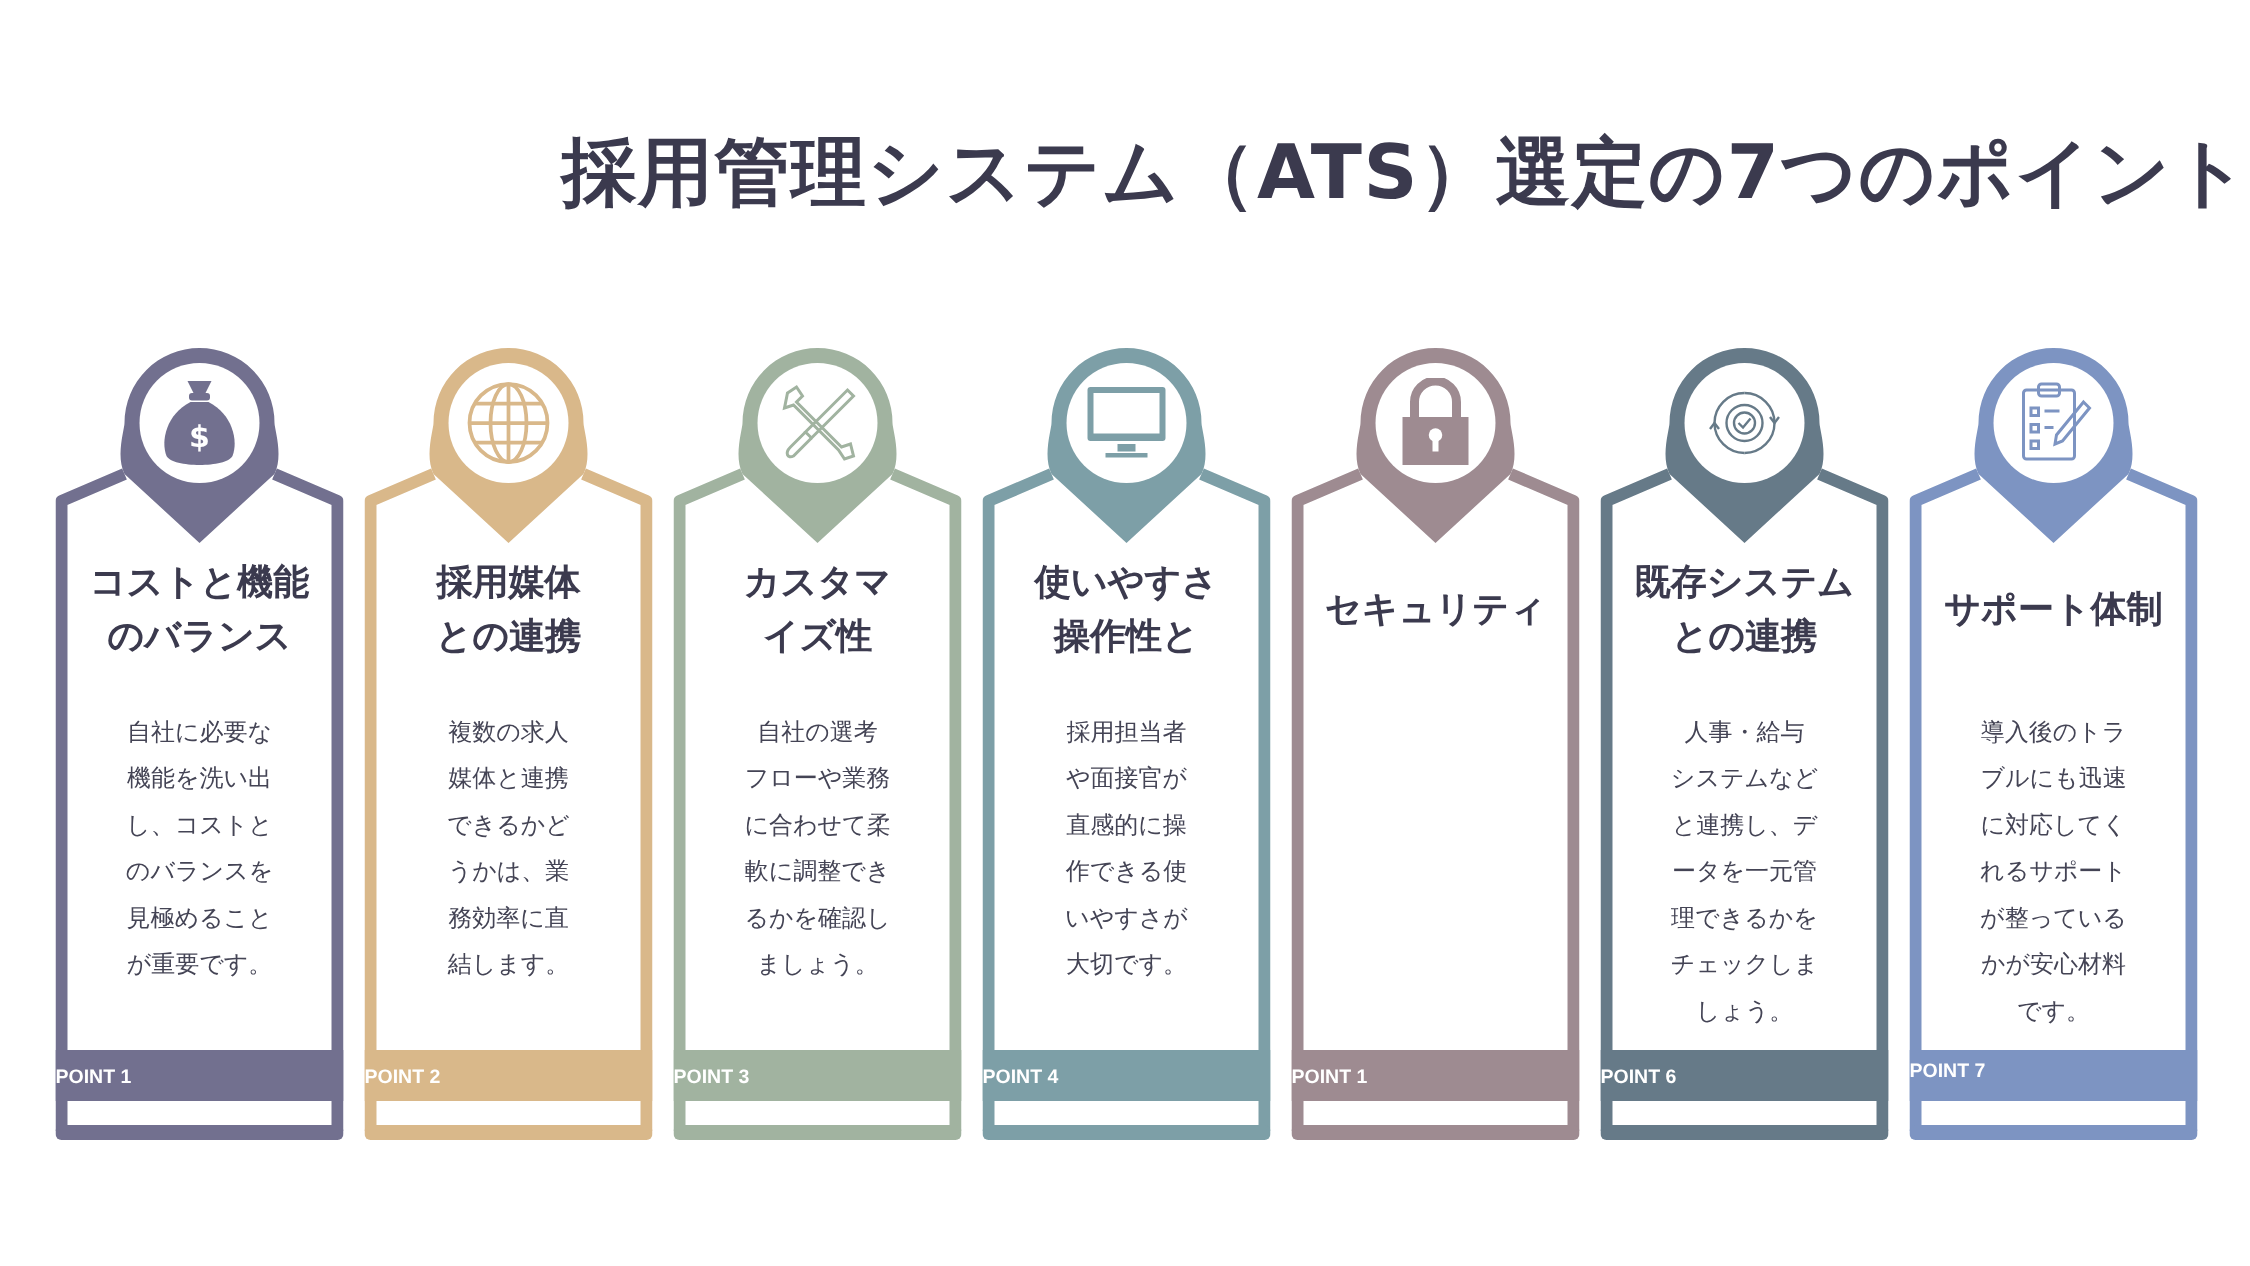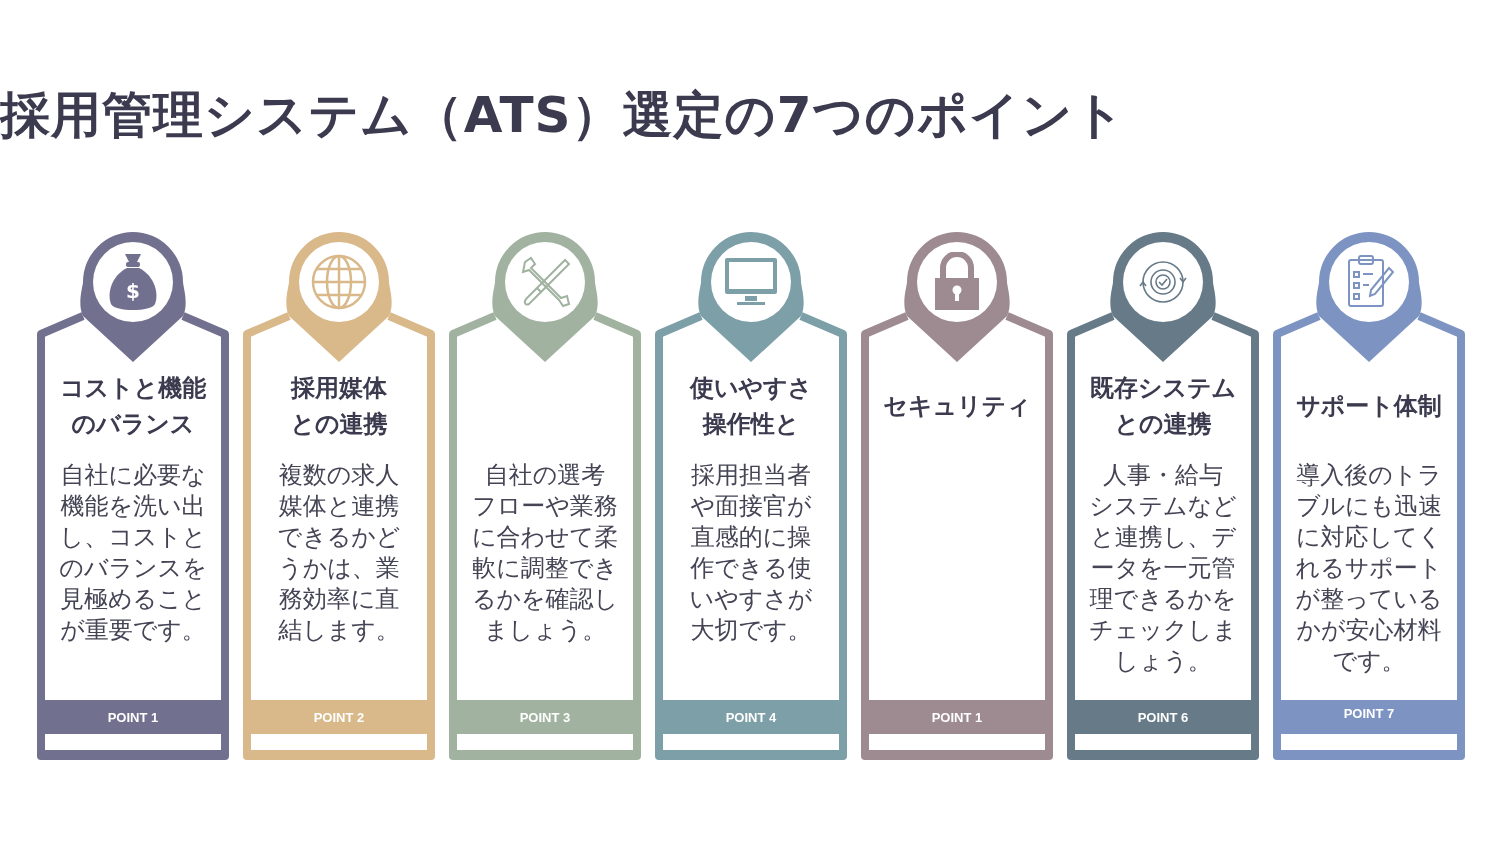--- a/index.html
+++ b/index.html
@@ -1,25 +1,25 @@
 <!DOCTYPE html>
 <html><head>
 <meta charset="utf-8">
 <style>
   html,body{margin:0;padding:0;}
   body{width:1500px;height:844px;background:#ffffff;position:relative;overflow:hidden;
        font-family:"DejaVu Sans","Liberation Sans",sans-serif;color:#3b3a4e;}
-  .title{position:absolute;left:0;top:82px;width:1500px;text-align:left;
+  .title{position:absolute;left:0;top:82px;width:1500px;text-align:right;
          font-size:50px;font-weight:bold;color:#3b3a4e;letter-spacing:1px;}
   .card{position:absolute;top:220px;width:192px;height:540px;}
   .card svg.frame{position:absolute;left:0;top:0;}
   .icon{position:absolute;left:56px;top:22px;width:80px;height:80px;display:flex;align-items:center;justify-content:center;}
   .ctitle{position:absolute;left:10px;width:172px;text-align:center;font-weight:bold;font-size:24px;line-height:36px;color:#3b3a4e;}
-  .cbody{position:absolute;left:20px;width:152px;top:240px;text-align:center;font-size:24px;line-height:31px;color:#444455;}
-  .point{position:absolute;left:0;width:192px;text-align:center;color:#fff;font-weight:bold;font-size:13px;
+  .cbody{position:absolute;left:20px;width:152px;top:252px;text-align:center;font-size:16px;line-height:31px;color:#444455;}
+  .point{position:absolute;left:0;width:192px;color:#fff;font-weight:bold;font-size:13px;
          font-family:"Liberation Sans",sans-serif;}
 </style>
 </head>
 <body>
 
 <div class="title">採用管理システム（ATS）選定の7つのポイント</div>
 
 <div id="cards">
     <div class="card" style="left: 37px;">
   <svg class="frame" width="192" height="540" viewBox="0 0 192 540">
@@ -90,20 +90,24 @@
     <rect x="0" y="530" width="192" height="10" rx="4" fill="#a1b3a0"></rect>
     <path d="M46 96 C40 84 46 66 46 62 A50 50 0 1 1 146 62 C146 66 152 84 146 96 L96 142 Z" fill="#a1b3a0"></path>
     <circle cx="96" cy="62" r="40" fill="#fff"></circle>
   </svg>
   <div class="icon">
         <svg width="56" height="56" viewBox="0 0 56 56" fill="none" stroke="#a1b3a0" stroke-width="2">
           <path d="M8 8 L14 4 L18 10 L14 14 L44 44 L50 42 L52 50 L46 52 L42 46 L12 16 L6 18 Z"></path>
           <path d="M48 6 L52 10 L24 38 L20 34 Z"></path>
           <path d="M20 34 L10 44 C6 48 8 52 12 50 L24 38"></path>
         </svg>
+      </div>
+  <div class="ctitle" style="top:150px">
+        <div>カスタマ</div>
+        <div>イズ性</div>
       </div>
   <div class="cbody">
         <div>自社の選考</div>
         <div>フローや業務</div>
         <div>に合わせて柔</div>
         <div>軟に調整でき</div>
         <div>るかを確認し</div>
         <div>ましょう。</div>
       </div>
   <div class="point" style="top:490px">POINT 3</div>

